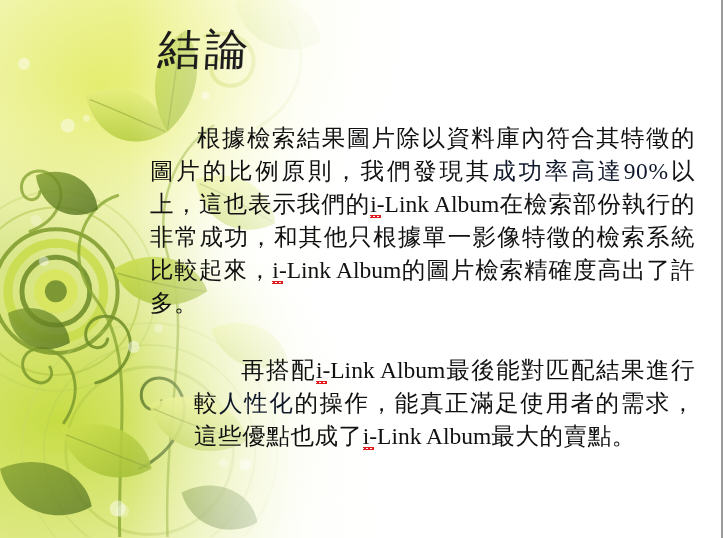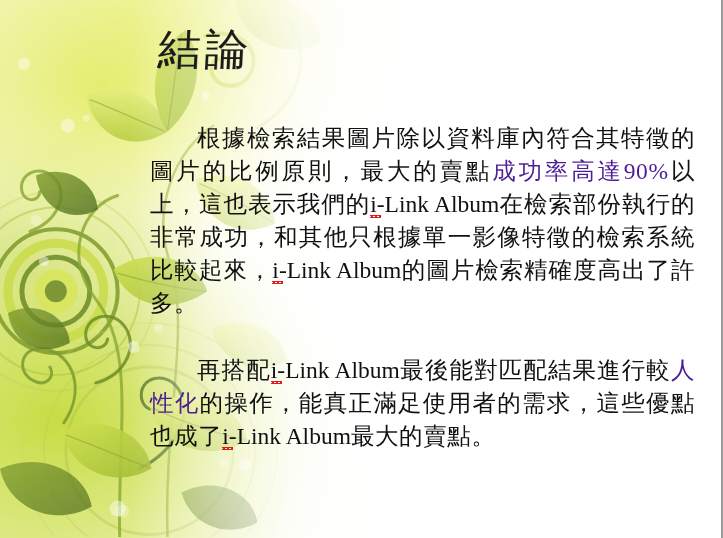--- a/index.html
+++ b/index.html
@@ -88,24 +88,24 @@
     margin: 0;
     font-family: "Liberation Serif", "DejaVu Serif", serif;
     font-size: 23.5px;
     line-height: 33px;
     color: #111111;
     text-align: justify;
     text-justify: inter-character;
     text-indent: 2em;
     letter-spacing: 0.6px;
   }
-  .para + .para { margin-top: 34px; }
+  .para + .para { margin-top: 34px; margin-left: 44px; }
 
   .hl-red {
-    color: #4c1d95;
+    color: #0f172a;
     font-weight: 500;
   }
   .latin {
     font-family: Liberation Serif, serif;
     letter-spacing: 0;
   }
   
   .spell {
     position: relative;
     white-space: nowrap;
@@ -212,18 +212,18 @@
 
     <div class="bg-grain"></div>
     <div class="bg-fade"></div>
   </div>
 
   <div class="content">
 
     <div class="slide-title">結論</div>
 
     <div class="body-block">
-      <p class="para"><span>根據檢索結果圖片除以資料庫內符合其特徵的圖片的比例原則，最大的賣點</span><span class="hl-red">成功率高達90%</span><span>以上，這也表示我們的</span><span class="latin"><span class="spell">i-</span>Link Album</span><span>在檢索部份執行的非常成功，和其他只根據單一影像特徵的檢索系統比較起來，</span><span class="latin"><span class="spell">i-</span>Link Album</span><span>的圖片檢索精確度高出了許多。</span></p>
+      <p class="para"><span>根據檢索結果圖片除以資料庫內符合其特徵的圖片的比例原則，我們發現其</span><span class="hl-red">成功率高達90%</span><span>以上，這也表示我們的</span><span class="latin"><span class="spell">i-</span>Link Album</span><span>在檢索部份執行的非常成功，和其他只根據單一影像特徵的檢索系統比較起來，</span><span class="latin"><span class="spell">i-</span>Link Album</span><span>的圖片檢索精確度高出了許多。</span></p>
       <p class="para"><span>再搭配</span><span class="latin"><span class="spell">i-</span>Link Album</span><span>最後能對匹配結果進行較</span><span class="hl-red">人性化</span><span>的操作，能真正滿足使用者的需求，這些優點也成了</span><span class="latin"><span class="spell">i-</span>Link Album</span><span>最大的賣點。</span></p>
     </div>
 
   </div>
 </div>
 
 </body></html>

